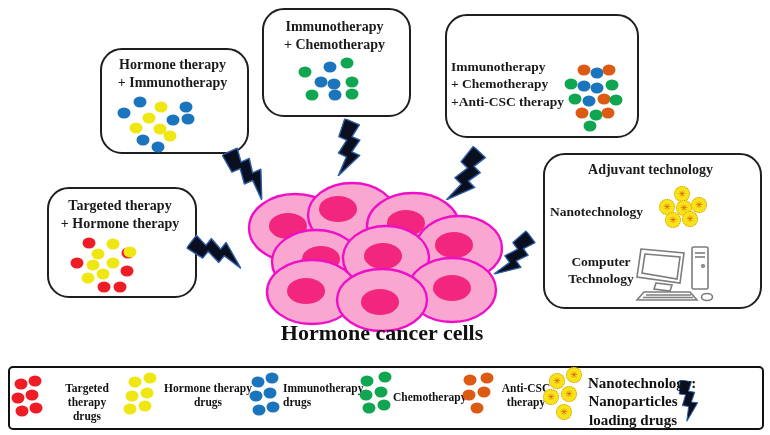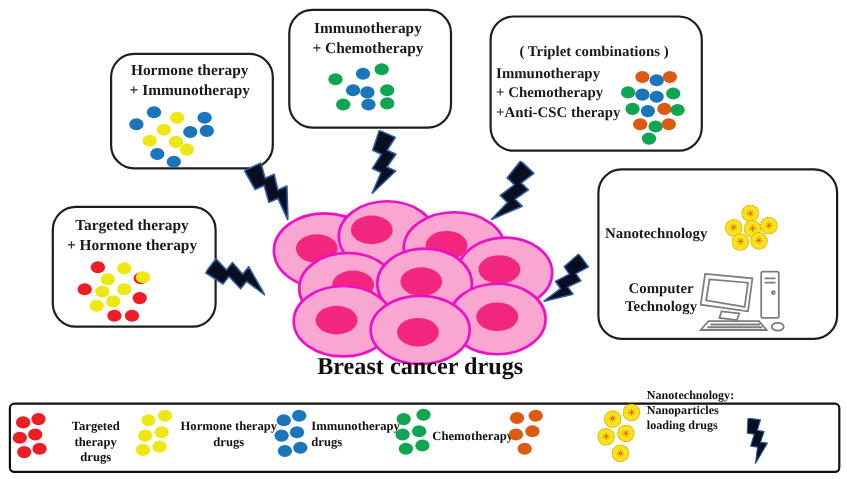--- a/index.html
+++ b/index.html
@@ -37,30 +37,30 @@
 
   <div class="box" style="left:100px;top:48px;width:145px;height:102px"></div>
   <div class="box-label" style="left:102px;top:56px;width:141px;font-size:14px">Hormone therapy
 + Immunotherapy</div>
 
   <div class="box" style="left:262px;top:8px;width:145px;height:105px"></div>
   <div class="box-label" style="left:264px;top:18px;width:141px;font-size:14px">Immunotherapy
 + Chemotherapy</div>
 
   <div class="box" style="left:445px;top:14px;width:190px;height:120px"></div>
-  <div class="box-label" style="left:447px;top:38px;width:186px;font-size:13.5px">( Triplet combinations )</div>
   <div class="box-label left-align" style="left:451px;top:58px;width:125px;font-size:13.5px">Immunotherapy
 + Chemotherapy
 +Anti-CSC therapy</div>
 
   <div class="box" style="left:47px;top:187px;width:146px;height:107px"></div>
   <div class="box-label" style="left:49px;top:197px;width:142px;font-size:14px">Targeted therapy
 + Hormone therapy</div>
 
   <div class="box" style="left:543px;top:153px;width:215px;height:152px"></div>
+  <div class="box-label" style="left:545px;top:161px;width:211px;font-size:14px">Adjuvant technology</div>
   <div class="box-label" style="left:556px;top:253px;width:90px;font-size:13.5px">Computer
 Technology</div>
   <div class="box-label left-align" style="left:550px;top:203px;width:110px;font-size:13.5px">Nanotechnology</div>
 
   <svg class="computer-icon" style="left:630px;top:244px" width="92" height="60" viewBox="0 0 92 60" fill="none" stroke="#7d7d7d" stroke-width="1.6">
     <rect x="62" y="3" width="16" height="42" rx="1.5" fill="#fff"></rect>
     <line x1="65" y1="9" x2="75" y2="9"></line>
       <line x1="65" y1="13" x2="75" y2="13"></line>
     <circle cx="73" cy="22" r="1.3"></circle>
     <polygon points="11,5 54,9 50,39 7,33" fill="#fff"></polygon>
@@ -105,31 +105,33 @@
       <ellipse cx="386" cy="258" rx="43" ry="32" fill="#f9a6d1" stroke="#ef0fc7" stroke-width="2.4"></ellipse>
       <ellipse cx="383" cy="256" rx="19" ry="13" fill="#f2267e"></ellipse>
       <ellipse cx="312" cy="292" rx="45" ry="32" fill="#f9a6d1" stroke="#ef0fc7" stroke-width="2.4"></ellipse>
       <ellipse cx="306" cy="291" rx="19" ry="13" fill="#f2267e"></ellipse>
       <ellipse cx="452" cy="290" rx="44" ry="32" fill="#f9a6d1" stroke="#ef0fc7" stroke-width="2.4"></ellipse>
       <ellipse cx="452" cy="288" rx="19" ry="13" fill="#f2267e"></ellipse>
       <ellipse cx="382" cy="300" rx="45" ry="31" fill="#f9a6d1" stroke="#ef0fc7" stroke-width="2.4"></ellipse>
       <ellipse cx="380" cy="302" rx="19" ry="13" fill="#f2267e"></ellipse>
     </svg>
 
-  <div id="center-label">Breast cancer drugs</div>
+  <div id="center-label">Hormone cancer cells</div>
 
   <div id="legend-box"></div>
   <div class="legend-label" style="left:46px;top:381px;width:82px">Targeted therapy
 drugs</div>
   <div class="legend-label" style="left:162px;top:381px;width:92px">Hormone therapy
 drugs</div>
   <div class="legend-label left-align" style="left:283px;top:381px;width:85px;text-align:left">Immunotherapy
 drugs</div>
   <div class="legend-label left-align" style="left:393px;top:390px;width:78px;text-align:left">Chemotherapy</div>
-  <div class="legend-label left-align" style="left:588px;top:354px;width:90px;text-align:left;font-size:11px">Nanotechnology:
+  <div class="legend-label" style="left:499px;top:381px;width:54px">Anti-CSC
+therapy</div>
+  <div class="legend-label left-align" style="left:588px;top:374px;width:90px;text-align:center;font-size:15px">Nanotechnology:
 Nanoparticles
 loading drugs</div>
 
   <div id="dot-layer">
       <span class="dot" style="left: 140px; top: 102px; background: rgb(27, 117, 188);"></span>
       <span class="dot" style="left: 161px; top: 107px; background: rgb(239, 231, 18);"></span>
       <span class="dot" style="left: 186px; top: 107px; background: rgb(27, 117, 188);"></span>
       <span class="dot" style="left: 124px; top: 113px; background: rgb(27, 117, 188);"></span>
       <span class="dot" style="left: 149px; top: 118px; background: rgb(239, 231, 18);"></span>
       <span class="dot" style="left: 173px; top: 120px; background: rgb(27, 117, 188);"></span>

